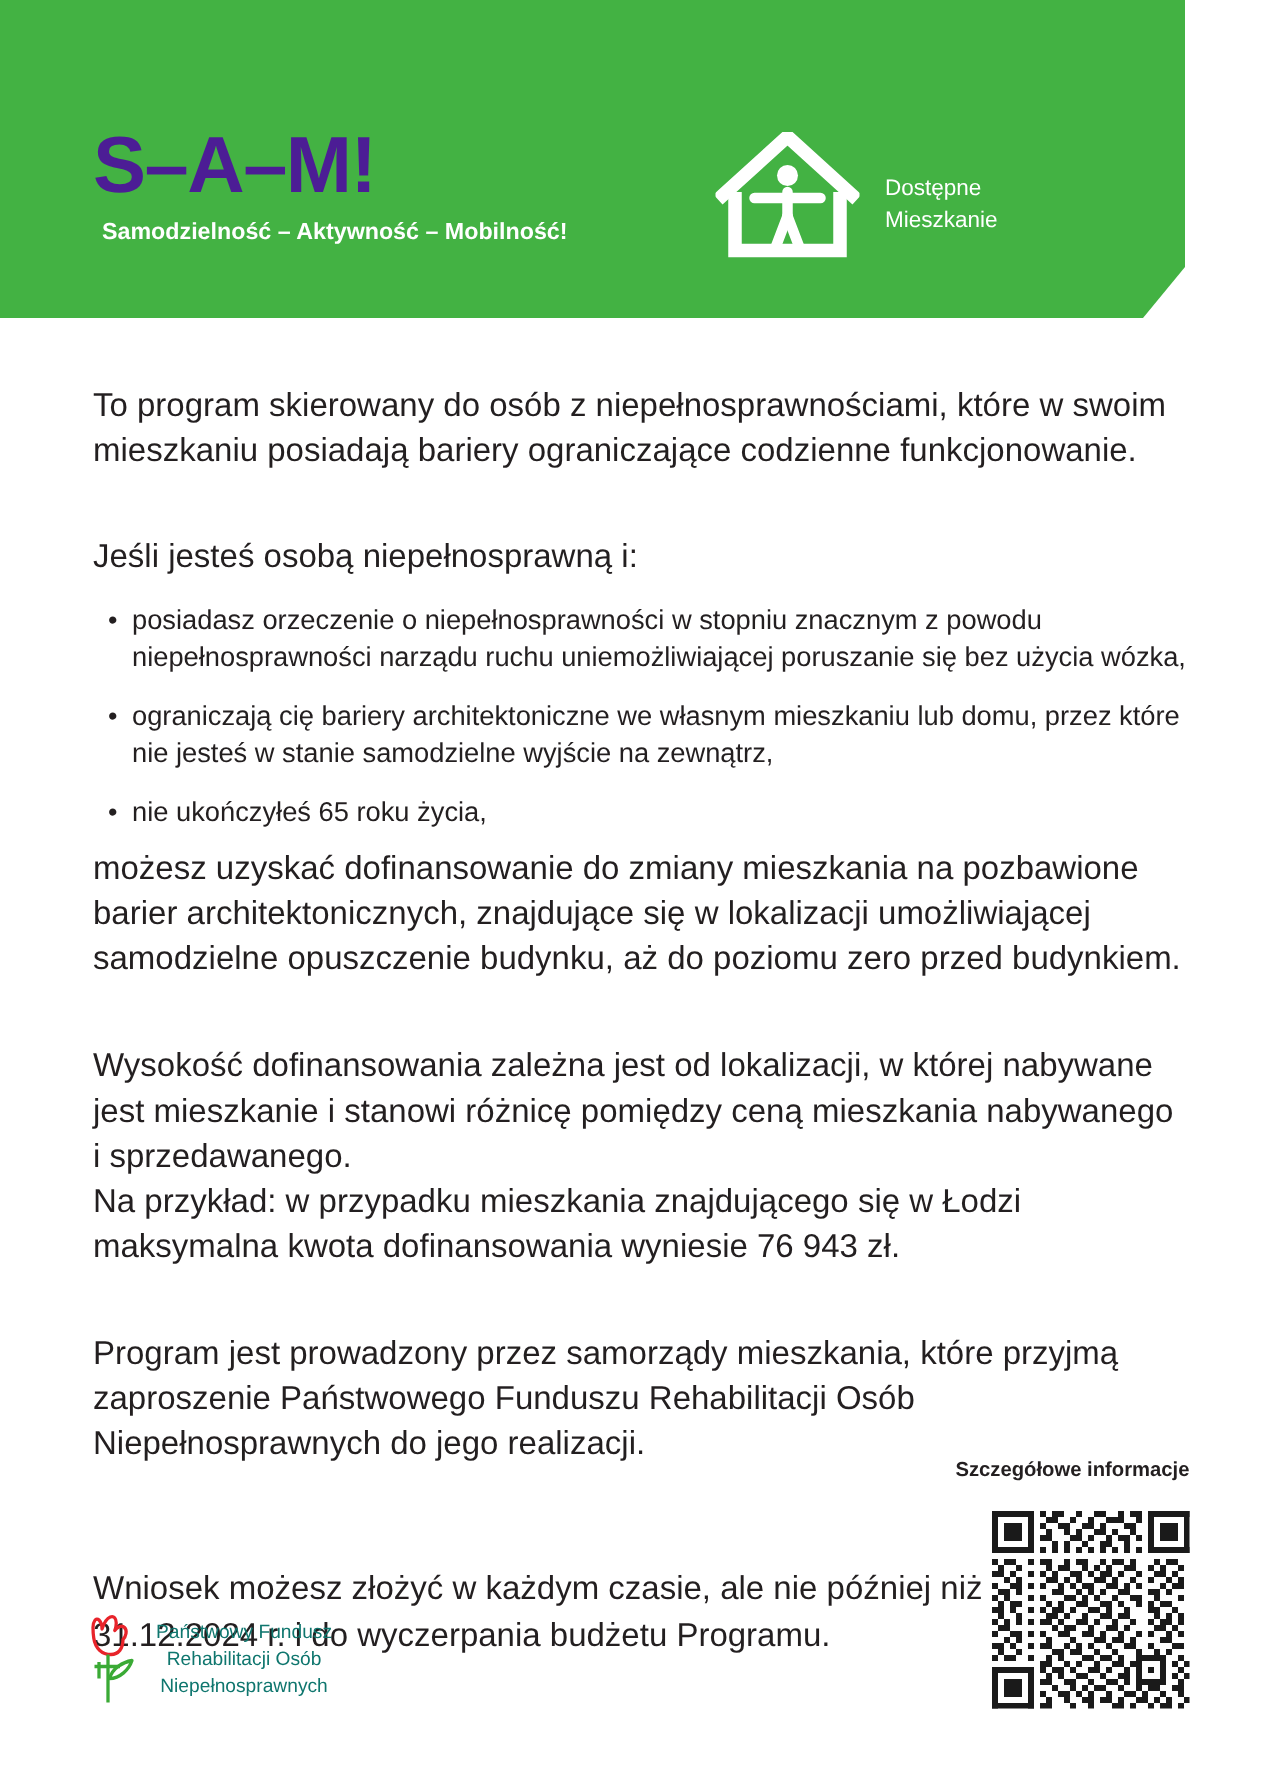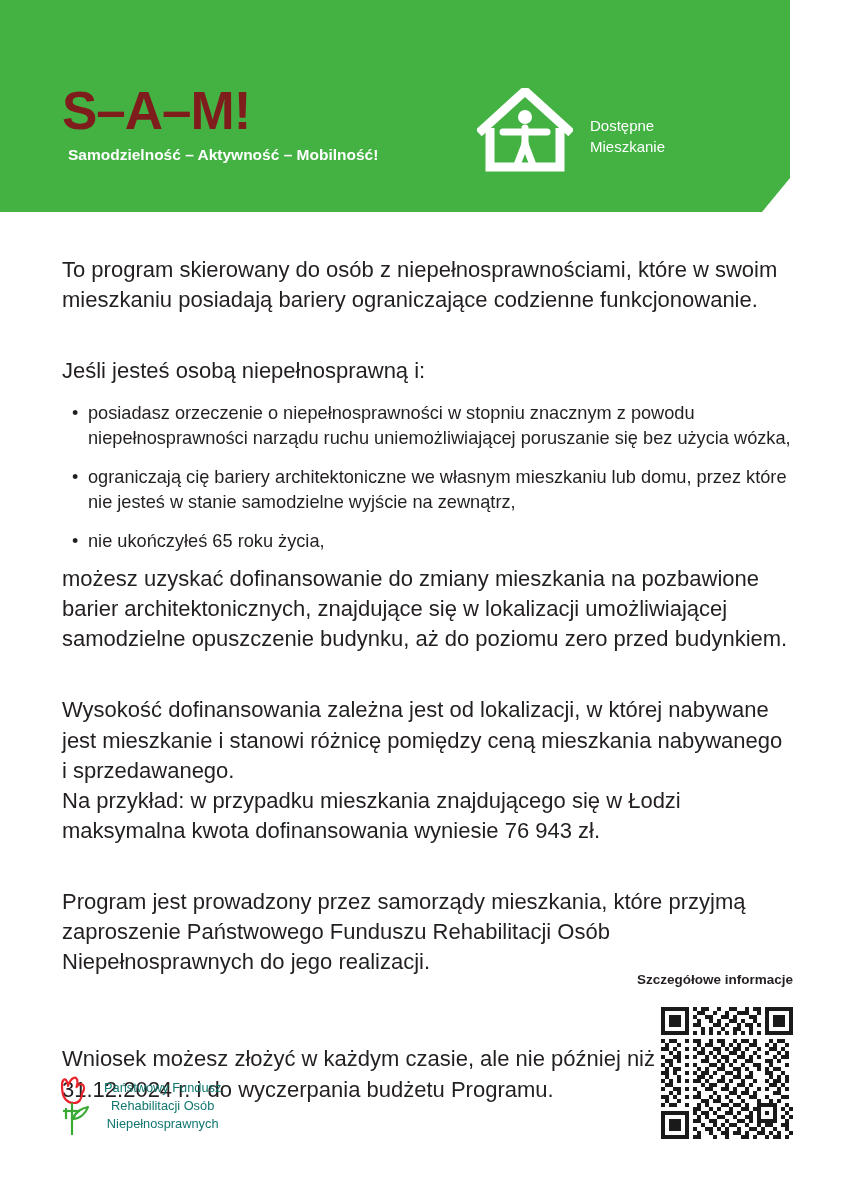--- a/index.html
+++ b/index.html
@@ -28,21 +28,21 @@
     clip-path: polygon(0 0, 790px 0, 790px 178px, 762px 212px, 0 212px);
   }
   .brand {
     position: absolute;
     left: 62px;
     top: 84px;
   }
   .brand-title {
     font-size: 53px;
     font-weight: bold;
-    color: #7f1d1d;
+    color: #4c1d95;
     letter-spacing: -1px;
     line-height: 1;
     margin: 0;
     white-space: nowrap;
     font-stretch: condensed;
   }
   .brand-sub {
     font-size: 15.5px;
     font-weight: bold;
     color: #ffffff;

